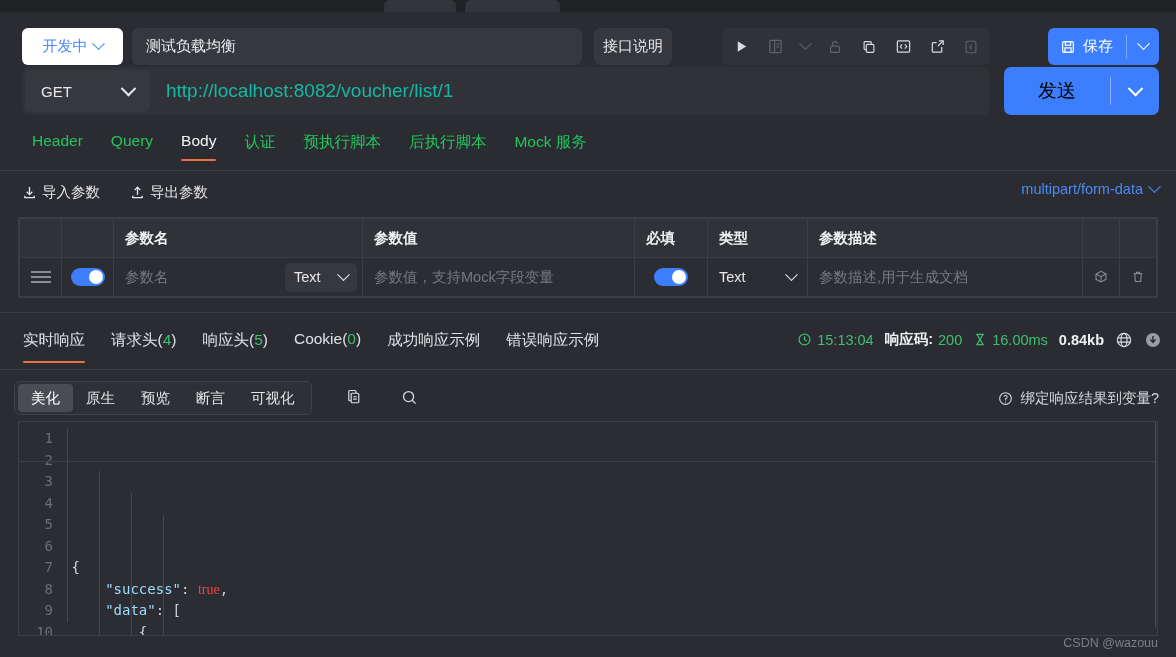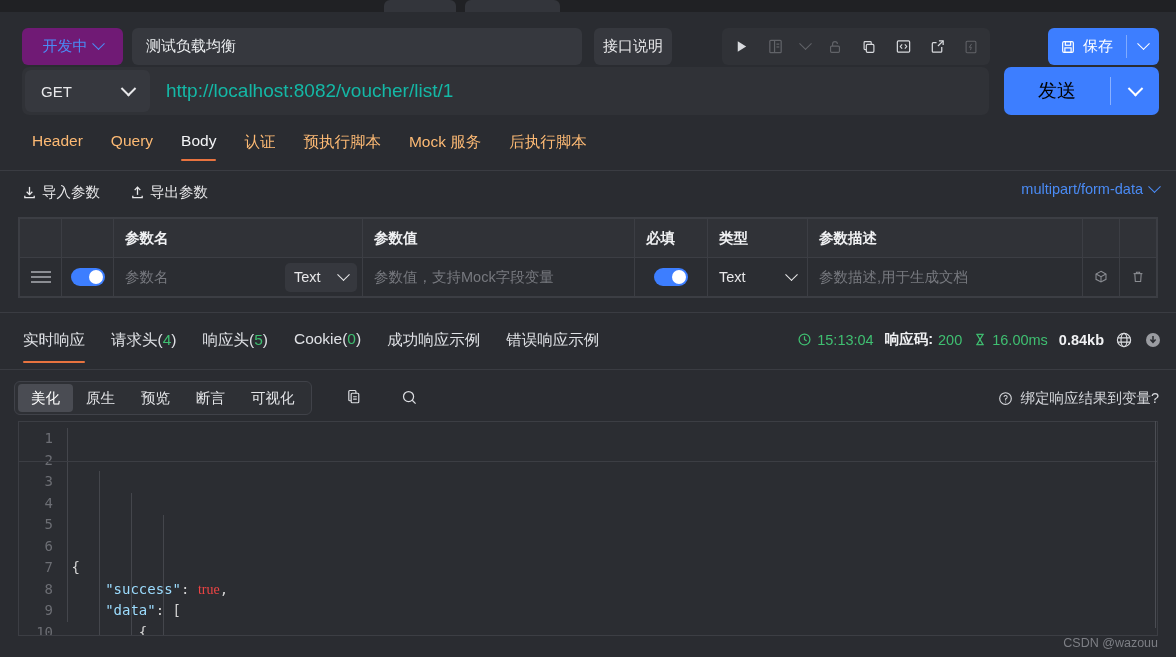--- a/index.html
+++ b/index.html
@@ -14,21 +14,21 @@
   }
 
   
   .top-sliver { position:absolute; top:0; left:0; width:1176px; height:12px; background:#202124; }
   .top-sliver .tab-stub { position:absolute; top:0; height:12px; background:#33353b; border-radius:6px 6px 0 0; }
 
   
   .hdr1 { position:absolute; top:12px; left:0; width:1176px; height:52px; background:#2a2c31; }
   .status-select {
     position:absolute; left:22px; top:16px; width:101px; height:37px;
-    background:#701a75; border-radius:6px; display:flex; align-items:center;
+    background:#ffffff; border-radius:6px; display:flex; align-items:center;
     justify-content:center; gap:6px; cursor:pointer;
   }
   .status-select .txt { color:#4a8bf5; font-size:15px; }
   .chev { width:11px; height:11px; border-right:2px solid currentColor; border-bottom:2px solid currentColor;
           transform:rotate(45deg) translate(-2px,-2px); display:inline-block; }
   .chev-sm { width:9px; height:9px; border-right:1.7px solid currentColor; border-bottom:1.7px solid currentColor;
           transform:rotate(45deg) translate(-2px,-2px); display:inline-block; }
 
   .name-input {
     position:absolute; left:132px; top:16px; width:450px; height:37px;
@@ -74,21 +74,21 @@
   .send-btn {
     position:absolute; right:17px; top:5px; width:155px; height:48px; background:#3d7eff;
     border-radius:7px; display:flex; align-items:center; cursor:pointer;
   }
   .send-btn .main { flex:1; display:flex; align-items:center; justify-content:center; color:#000000; font-size:19px; }
   .send-btn .divider { width:1px; height:28px; background:rgba(255,255,255,.4); }
   .send-btn .caret { width:48px; display:flex; align-items:center; justify-content:center; color:#fff; }
 
   
   .req-tabs { position:absolute; top:128px; left:0; width:1176px; height:42px; display:flex; align-items:flex-start; padding-left:18px; }
-  .rtab { position:relative; padding:4px 14px 11px 14px; font-size:15.5px; color:#fdba74; cursor:pointer; white-space:nowrap; }
+  .rtab { position:relative; padding:4px 14px 11px 14px; font-size:15.5px; color:#22c55e; cursor:pointer; white-space:nowrap; }
   .rtab.active { color:#f4f5f7; }
   .rtab.active::after { content:""; position:absolute; left:14px; right:14px; bottom:0; height:2.5px; background:#e8733f; border-radius:2px; }
   .tabs-rule { position:absolute; top:170px; left:0; width:1176px; height:1px; background:#3a3c42; }
 
   
   .io-row { position:absolute; top:177px; left:0; width:1176px; height:34px; }
   .io-btn { position:absolute; display:flex; align-items:center; gap:5px; color:#e8e8ea; font-size:14.5px; cursor:pointer; }
   .mp-type { position:absolute; right:17px; top:4px; display:flex; align-items:center; gap:7px; color:#4a8bf5; font-size:14.5px; cursor:pointer; }
 
   
@@ -253,22 +253,22 @@
       </div>
   </div>
 </div>
 
 <div class="req-tabs" id="req-tabs">
     <div class="rtab"><span>Header</span></div>
     <div class="rtab"><span>Query</span></div>
     <div class="rtab active"><span>Body</span></div>
     <div class="rtab"><span>认证</span></div>
     <div class="rtab"><span>预执行脚本</span></div>
+    <div class="rtab"><span>后执行脚本</span></div>
     <div class="rtab"><span>Mock 服务</span></div>
-    <div class="rtab"><span>后执行脚本</span></div>
   </div>
 <div class="tabs-rule"></div>
 
 <div class="io-row">
   <div class="io-btn" style="left:22px; top:6px;">
     <span style="display:flex;">
       <svg width="15" height="15" viewBox="0 0 16 16" fill="none" stroke="#e8e8ea" stroke-width="1.4">
         <path d="M8 2 V10"></path>
           <path d="M5 7.2 L8 10.3 L11 7.2"></path>
           <path d="M3 11.5 V13.5 H13 V11.5"></path>

